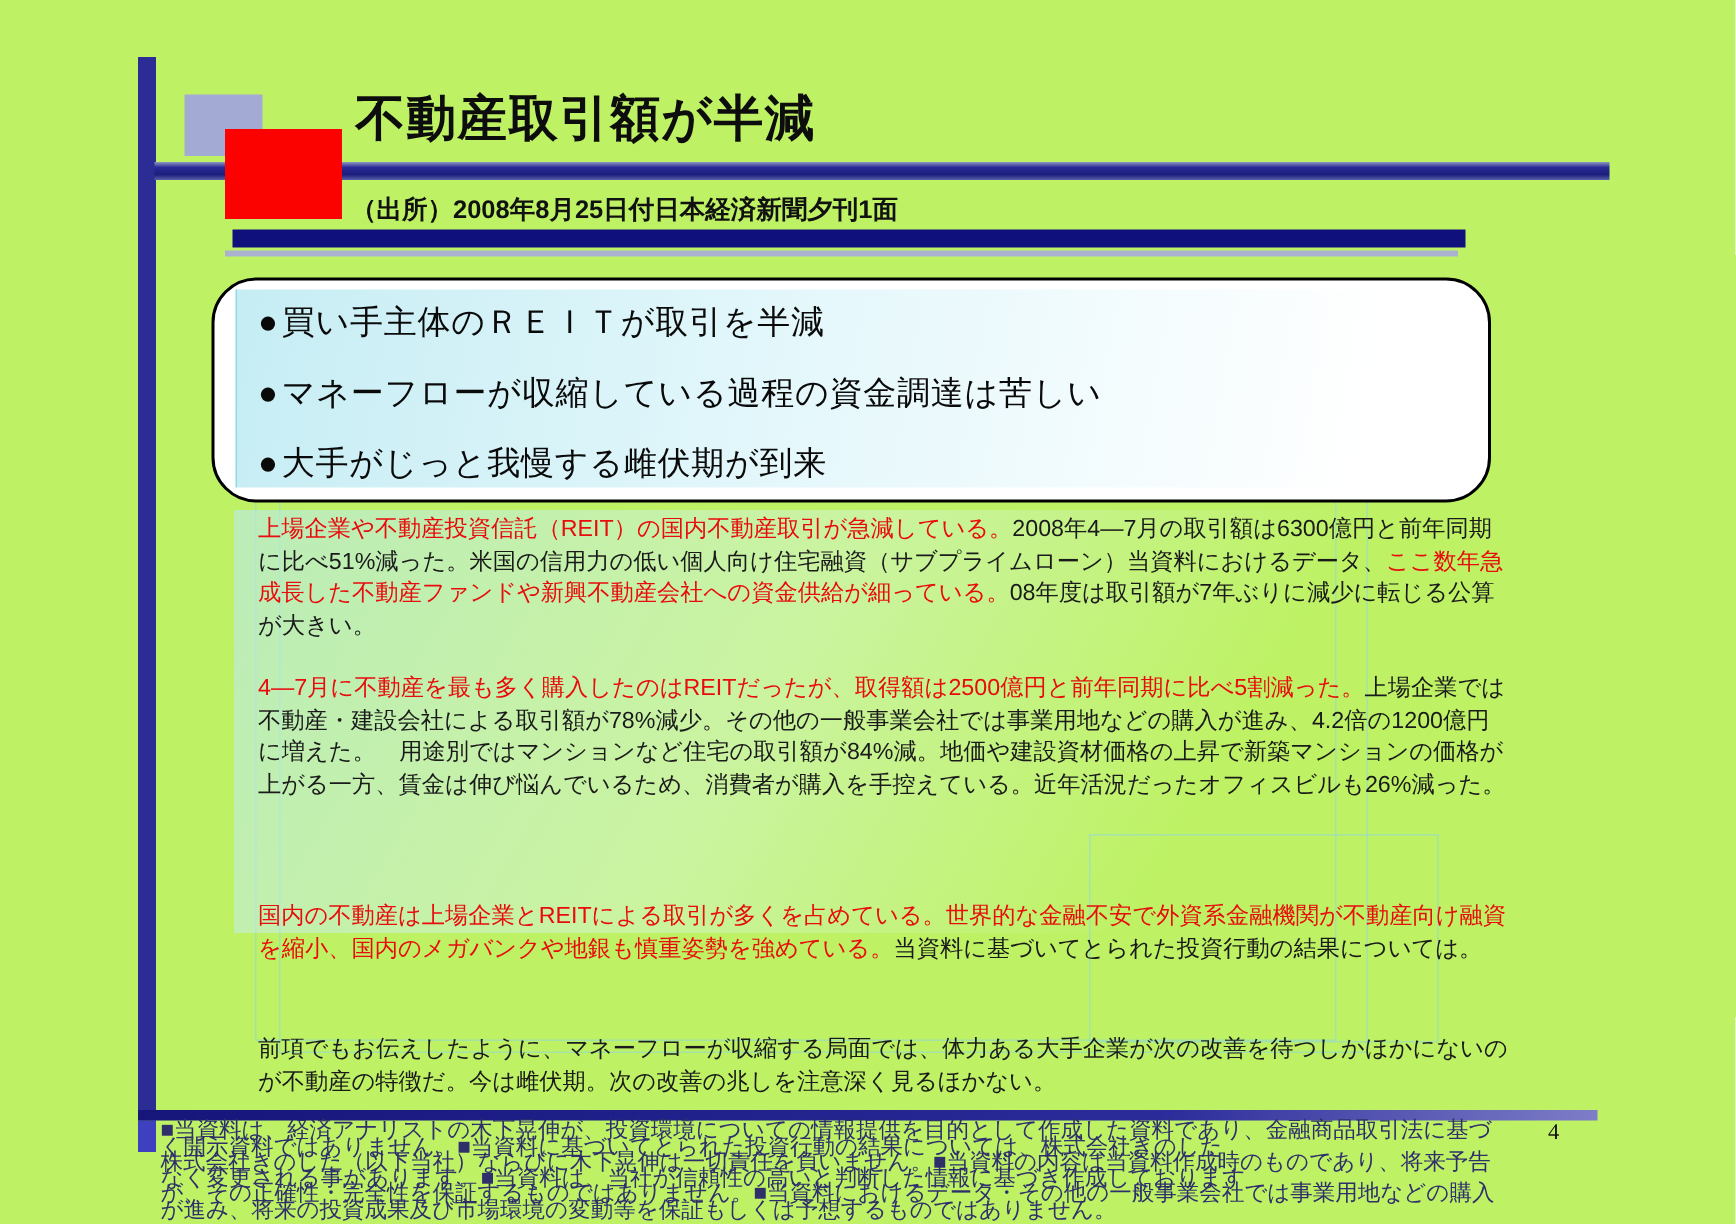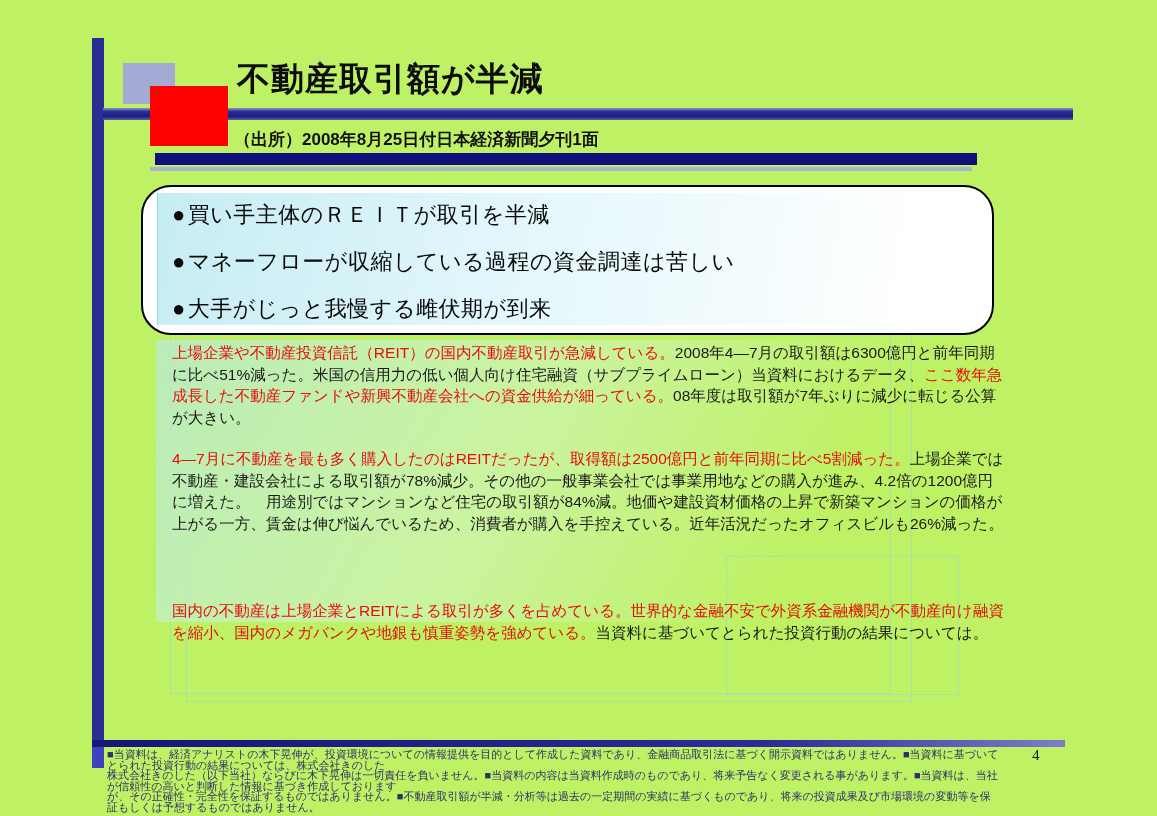--- a/index.html
+++ b/index.html
@@ -43,21 +43,21 @@
 
   
   .para{position:absolute;left:172px;width:836px;font-size:15.5px;line-height:21.5px;color:#1a1a1a;text-align:left;}
   .para-1{top:342px;} .para-2{top:448px;} .para-3{top:600px;} .para-4{top:689px;}
   .seg-red{color:#e80c0c;}
   .seg-black{color:#1a1a1a;}
 
   
   .footer-text{position:absolute;left:107px;top:749px;width:892px;
     font-family:"Liberation Serif","DejaVu Serif",serif;
-    font-size:11px;line-height:10.5px;color:#2f2f6b;}
+    font-size:15px;line-height:10.5px;color:#2f2f6b;}
   .page-number{position:absolute;left:1032px;top:747px;
     font-family:"Liberation Serif","DejaVu Serif",serif;
     font-size:15px;color:#111;}
 </style>
 </head>
 <body>
 
 <div class="page">
 
   <div class="left-bar"></div>
@@ -84,22 +84,25 @@
 
   <div class="para para-1">
     <span class="seg-red">上場企業や不動産投資信託（REIT）の国内不動産取引が急減している。</span><span class="seg-black">2008年4―7月の取引額は6300億円と前年同期に比べ51%減った。米国の信用力の低い個人向け住宅融資（サブプライムローン）当資料におけるデータ、</span><span class="seg-red">ここ数年急成長した不動産ファンドや新興不動産会社への資金供給が細っている。</span><span class="seg-black">08年度は取引額が7年ぶりに減少に転じる公算が大きい。</span>
   </div>
   <div class="para para-2">
     <span class="seg-red">4―7月に不動産を最も多く購入したのはREITだったが、取得額は2500億円と前年同期に比べ5割減った。</span><span class="seg-black">上場企業では不動産・建設会社による取引額が78%減少。その他の一般事業会社では事業用地などの購入が進み、4.2倍の1200億円に増えた。　用途別ではマンションなど住宅の取引額が84%減。地価や建設資材価格の上昇で新築マンションの価格が上がる一方、賃金は伸び悩んでいるため、消費者が購入を手控えている。近年活況だったオフィスビルも26%減った。</span>
   </div>
   <div class="para para-3">
     <span class="seg-red">国内の不動産は上場企業とREITによる取引が多くを占めている。世界的な金融不安で外資系金融機関が不動産向け融資を縮小、国内のメガバンクや地銀も慎重姿勢を強めている。</span><span class="seg-black">当資料に基づいてとられた投資行動の結果については。</span>
   </div>
+  <div class="para para-4">
+    <span class="seg-black">前項でもお伝えしたように、マネーフローが収縮する局面では、体力ある大手企業が次の改善を待つしかほかにないのが不動産の特徴だ。今は雌伏期。次の改善の兆しを注意深く見るほかない。</span>
+  </div>
 
   <div class="footer-bar"></div>
   <div class="footer-text">
     <div>■当資料は、経済アナリストの木下晃伸が、投資環境についての情報提供を目的として作成した資料であり、金融商品取引法に基づく開示資料ではありません。■当資料に基づいてとられた投資行動の結果については、株式会社きのした</div>
     <div>株式会社きのした（以下当社）ならびに木下晃伸は一切責任を負いません。■当資料の内容は当資料作成時のものであり、将来予告なく変更される事があります。■当資料は、当社が信頼性の高いと判断した情報に基づき作成しております</div>
-    <div>が、その正確性・完全性を保証するものではありません。■不動産取引額が半減・分析等は過去の一定期間の実績に基づくものであり、将来の投資成果及び市場環境の変動等を保証もしくは予想するものではありません。</div>
+    <div>が、その正確性・完全性を保証するものではありません。■当資料におけるデータ・その他の一般事業会社では事業用地などの購入が進み、将来の投資成果及び市場環境の変動等を保証もしくは予想するものではありません。</div>
   </div>
   <div class="page-number">4</div>
 
 </div>
 
 </body></html>

